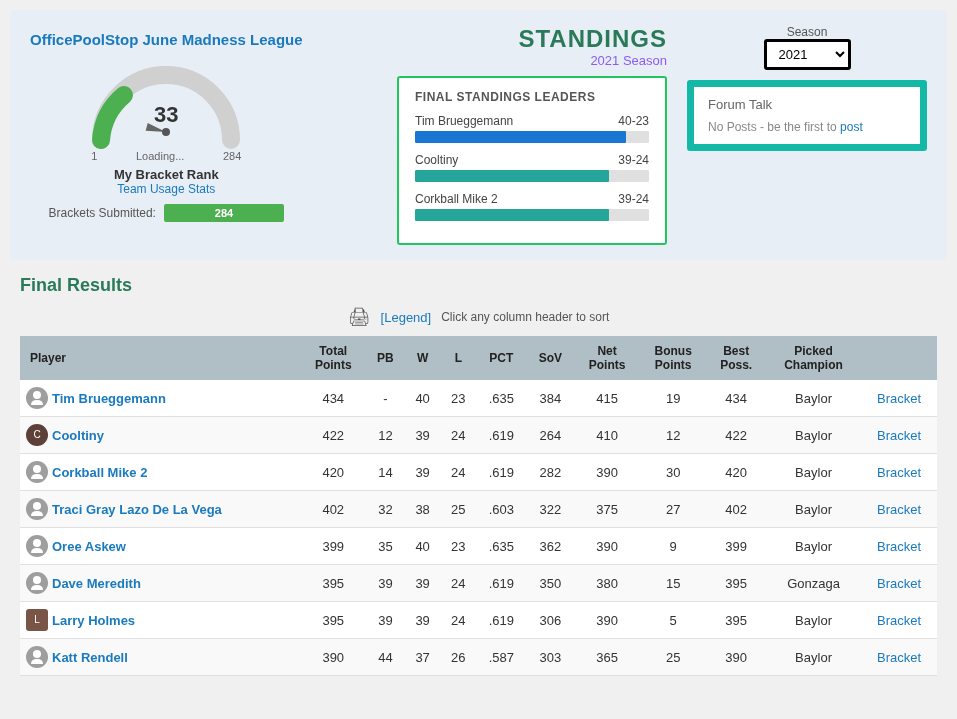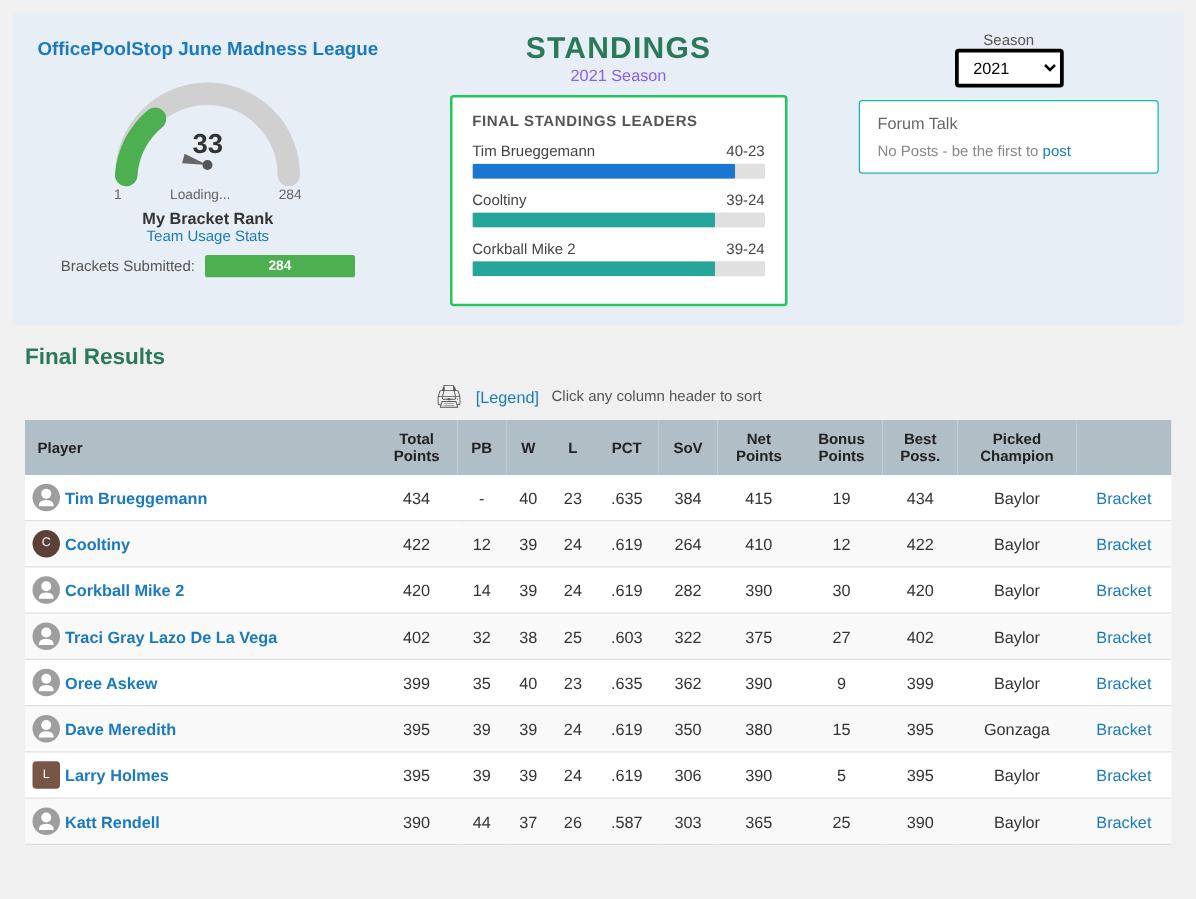--- a/index.html
+++ b/index.html
@@ -153,21 +153,21 @@
       overflow: hidden;
     }
 
     .leader-bar-inner {
       height: 100%;
       border-radius: 1px;
     }
 
     .forum-box {
       background: white;
-      border: 1px solid #14b8a6;
+      border: 7px solid #14b8a6;
       border-radius: 3px;
       padding: 10px 14px;
       min-width: 230px;
       max-width: 280px;
     }
 
     .forum-title {
       font-size: 13px;
       color: #666;
       margin-bottom: 8px;
@@ -338,21 +338,21 @@
     <div class="brackets-submitted-row">
       <span>Brackets Submitted:</span>
       <div class="progress-bar-outer">
         <div class="progress-bar-inner">
           <span>284</span>
         </div>
       </div>
     </div>
   </div>
 
-  <div style="display:flex; flex-direction:column; align-items:center; flex:1;">
+  <div style="display:flex; flex-direction:column; align-items:flex-end; flex:1;">
     <div class="standings-title">STANDINGS</div>
     <div class="standings-season-sub">2021 Season</div>
     <div class="leaders-box">
       <div class="leaders-title">FINAL STANDINGS LEADERS</div>
 
       <div class="leader-row">
         <div class="leader-name-score">
           <span>Tim Brueggemann</span>
           <span>40-23</span>
         </div>

